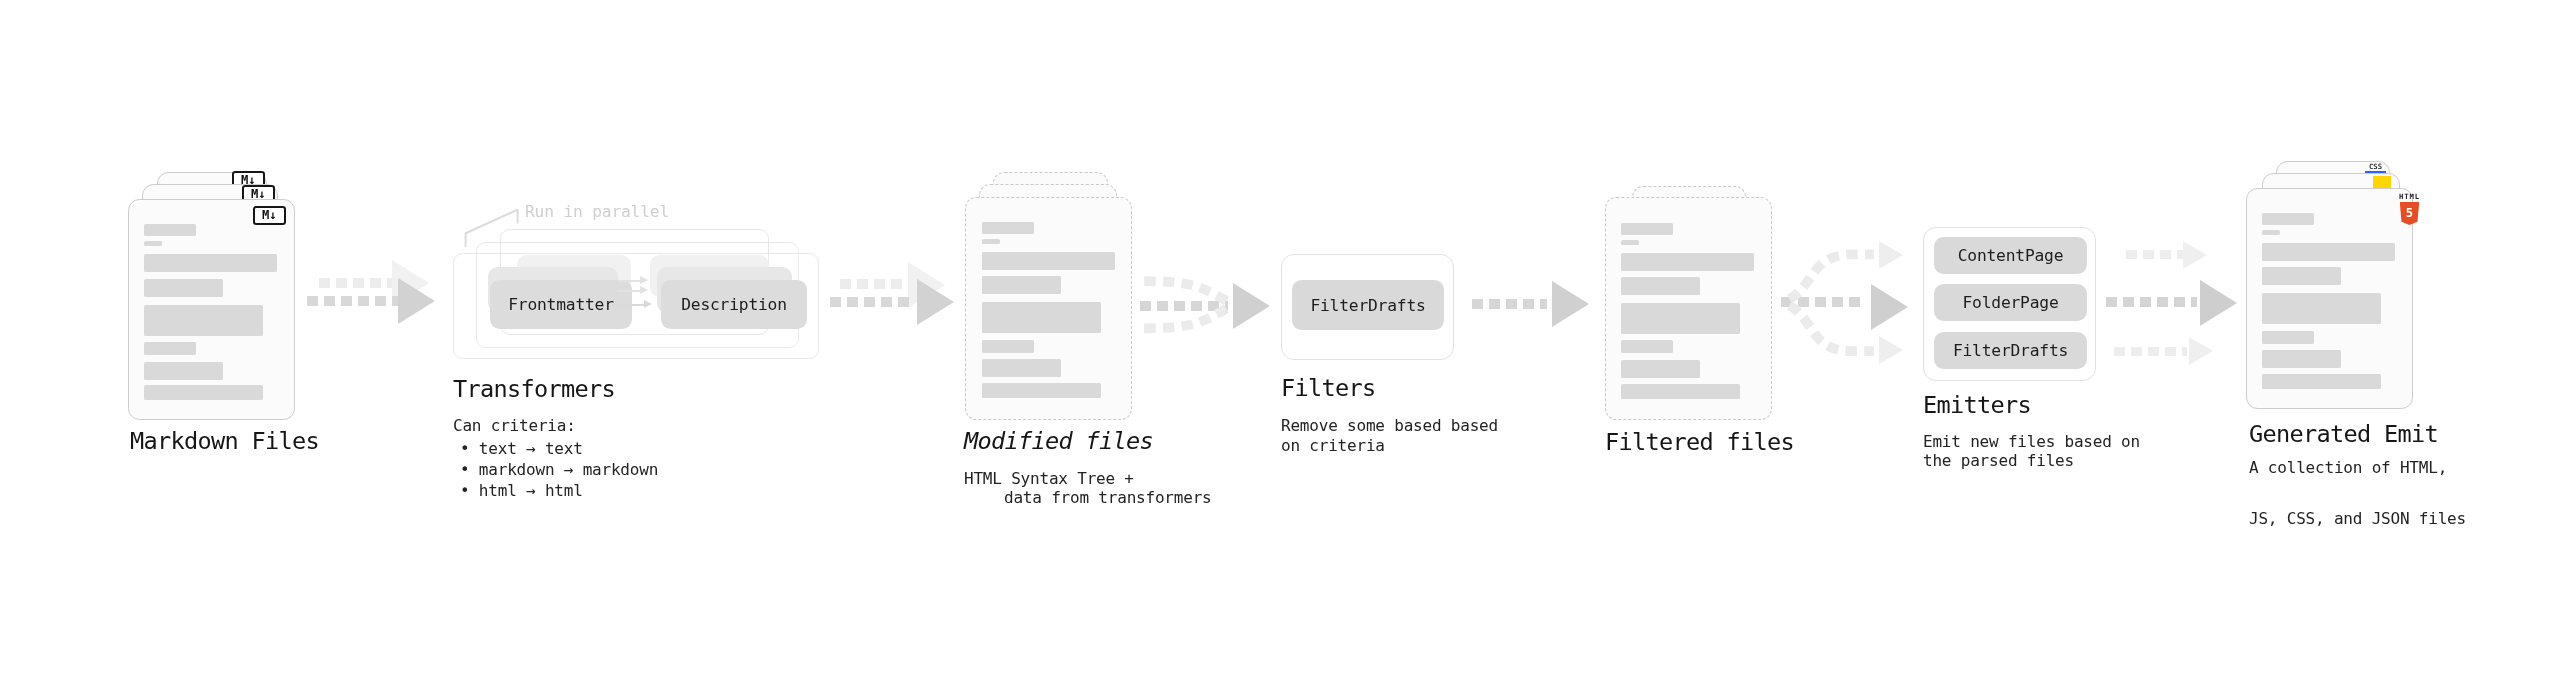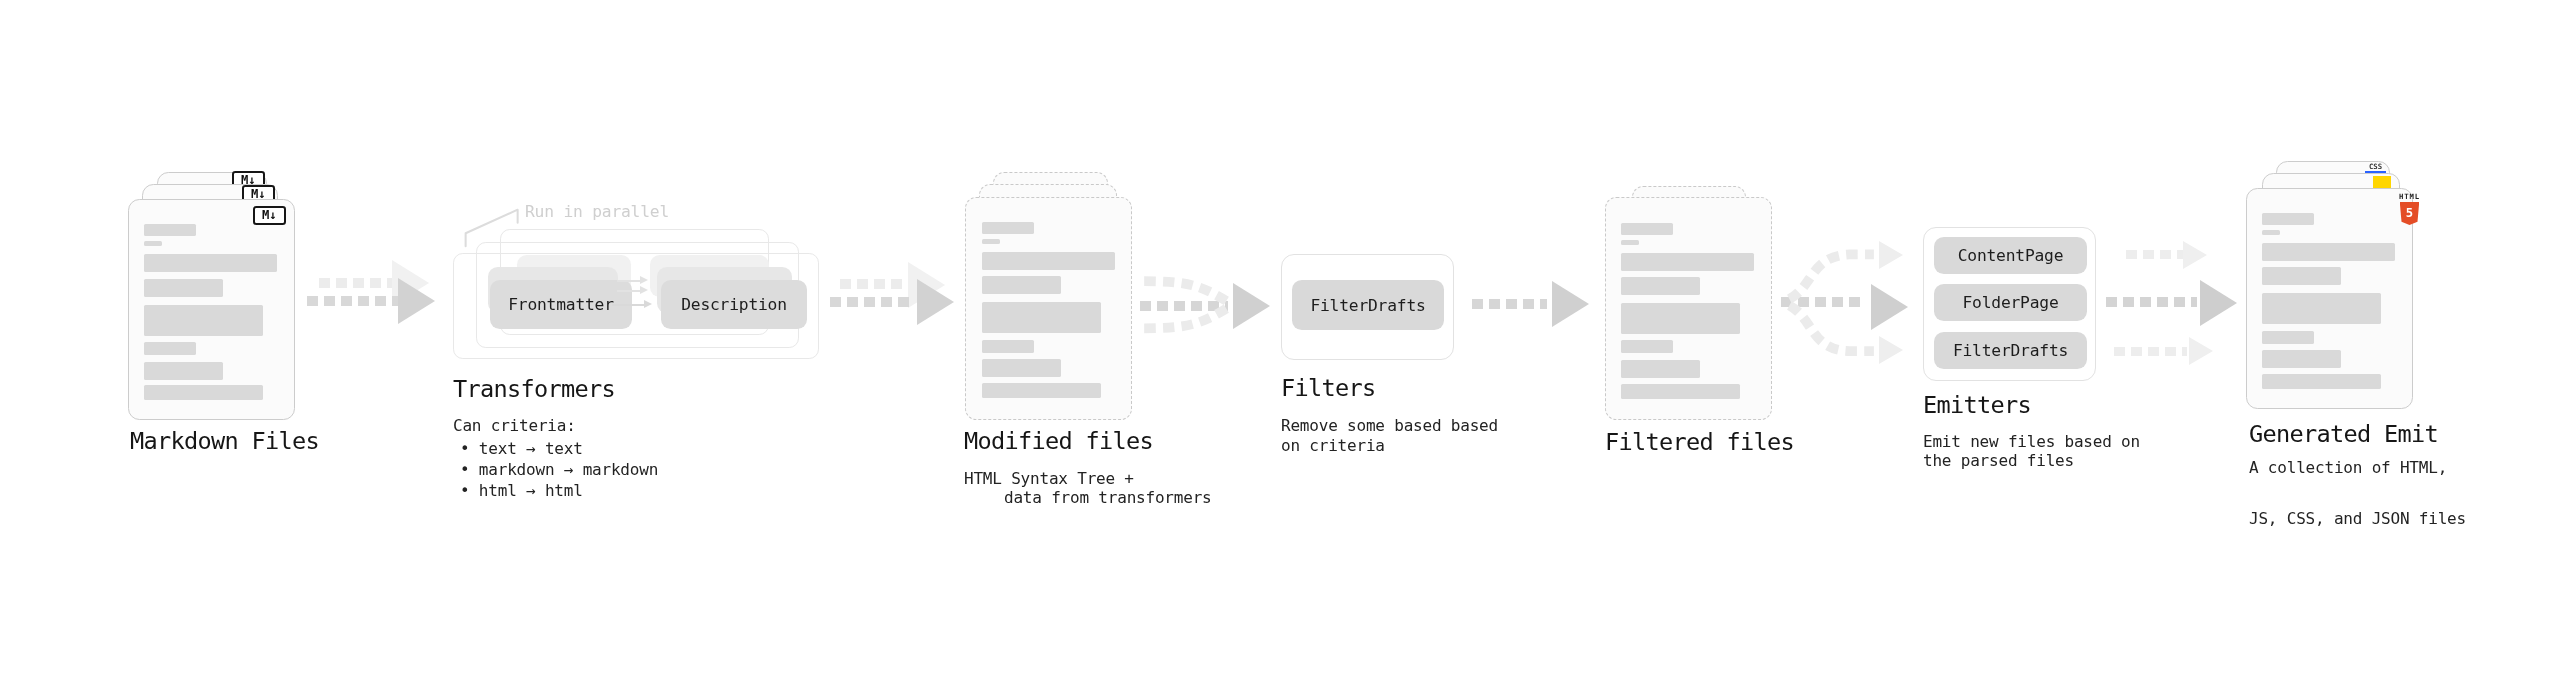--- a/index.html
+++ b/index.html
@@ -100,21 +100,21 @@
 <div class="card dashed" style="left:979px;top:184px;width:138px;height:91px;"></div>
 <div class="card dashed" style="left:965px;top:197px;width:167px;height:223px;"></div>
 <div class="bar" style="left:982px;top:222px;width:52px;height:12.2px;"></div>
 <div class="bar" style="left:982px;top:239px;width:18px;height:4.9px;"></div>
 <div class="bar" style="left:982px;top:252px;width:133px;height:18px;"></div>
 <div class="bar" style="left:982px;top:276px;width:79px;height:18px;"></div>
 <div class="bar" style="left:982px;top:302px;width:119px;height:31px;"></div>
 <div class="bar" style="left:982px;top:340px;width:52px;height:13px;"></div>
 <div class="bar" style="left:982px;top:359px;width:79px;height:18px;"></div>
 <div class="bar" style="left:982px;top:383px;width:119px;height:14.6px;"></div>
-<div class="title" style="left:964px;top:429px;">Modified files</div>
+<div class="title" style="left:964px;top:429px;font-style:italic;">Modified files</div>
 <div class="body" style="left:964px;top:469px;">HTML Syntax Tree +</div>
 <div class="body" style="left:964px;top:488px;margin-left:40px;">data from transformers</div>
 
 <div class="dash" style="--c:#d6d6d6;left:1140px;top:301px;width:88px;"></div>
 <div class="head" style="left:1233px;top:283px;border-left-color:#d0d0d0;"></div>
 
 <div class="card" style="left:1281px;top:254px;width:173px;height:106px;border-color:#e2e2e2;background:#fff;border-radius:13px;"></div>
 <div class="pill" style="left:1292px;top:280px;width:152px;height:50px;background:#d9d9d9;">FilterDrafts</div>
 <div class="title" style="left:1281px;top:376px;">Filters</div>
 <div class="body" style="left:1281px;top:416px;">Remove some based based</div>

